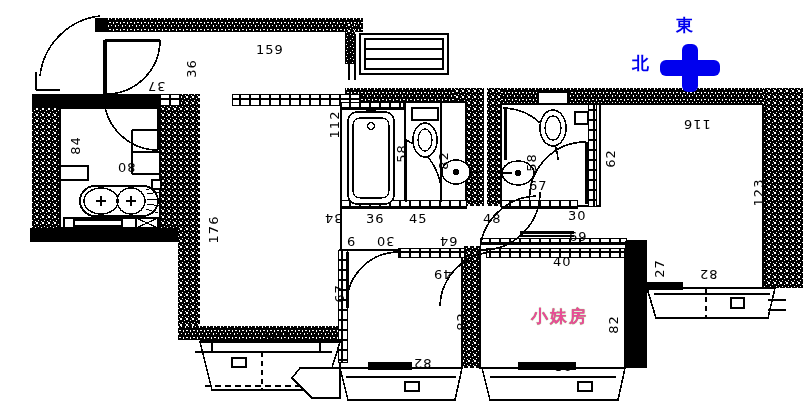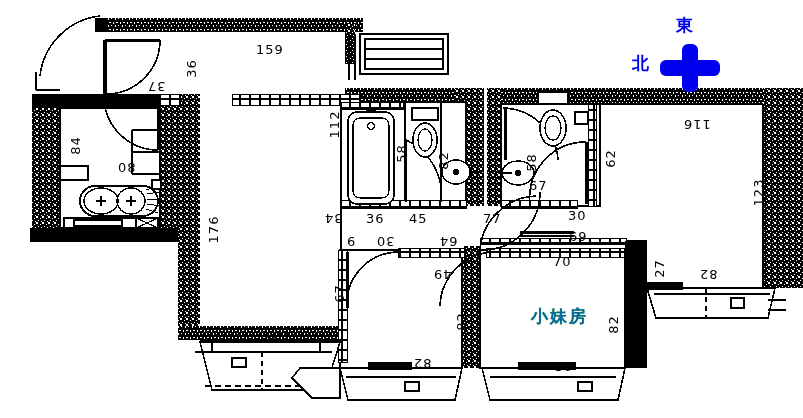--- a/index.html
+++ b/index.html
@@ -2,21 +2,21 @@
 <html><head>
 <meta charset="utf-8">
 <style>
   html,body{margin:0;padding:0;background:#ffffff;}
   body{font-family:"DejaVu Sans",sans-serif;}
   #plan{position:relative;width:803px;height:418px;background:#fff;overflow:hidden;}
   #plan svg{position:absolute;left:0;top:0;}
   .dim{position:absolute;font-family:"DejaVu Sans",sans-serif;font-size:13px;color:#000;
        letter-spacing:1px;white-space:nowrap;line-height:1;font-weight:500;}
   .roomlbl{position:absolute;font-family:"DejaVu Sans",sans-serif;font-size:17px;
-           color:#0369a1;font-weight:bold;letter-spacing:2px;white-space:nowrap;
+           color:#ec4899;font-weight:bold;letter-spacing:2px;white-space:nowrap;
            text-shadow:0 0 1px #5fa832;}
   .compass{position:absolute;}
   .cglyph{position:absolute;color:#0000ee;font-weight:bold;font-size:17px;
           font-family:"DejaVu Sans",sans-serif;}
 </style>
 </head>
 <body>
 
 <div id="plan">
 
@@ -287,27 +287,27 @@
       <div class="dim" style="left: 66px; top: 139px; transform: rotate(270deg);">84</div>
       <div class="dim" style="left: 117px; top: 161px; transform: rotate(180deg);">80</div>
       <div class="dim" style="left: 200px; top: 223px; transform: rotate(270deg);">176</div>
       <div class="dim" style="left: 263px; top: 330px; transform: rotate(180deg);">105</div>
       <div class="dim" style="left: 321px; top: 118px; transform: rotate(270deg);">112</div>
       <div class="dim" style="left: 392px; top: 147px; transform: rotate(270deg);">58</div>
       <div class="dim" style="left: 434px; top: 154px; transform: rotate(270deg);">82</div>
       <div class="dim" style="left: 324px; top: 212px; transform: rotate(180deg);">34</div>
       <div class="dim" style="left: 366px; top: 212px;">36</div>
       <div class="dim" style="left: 409px; top: 212px;">45</div>
-      <div class="dim" style="left: 483px; top: 212px;">77</div>
+      <div class="dim" style="left: 483px; top: 212px;">48</div>
       <div class="dim" style="left: 522px; top: 156px; transform: rotate(270deg);">58</div>
       <div class="dim" style="left: 529px; top: 179px;">67</div>
       <div class="dim" style="left: 601px; top: 152px; transform: rotate(270deg);">62</div>
       <div class="dim" style="left: 568px; top: 209px;">30</div>
       <div class="dim" style="left: 569px; top: 230px;">69</div>
-      <div class="dim" style="left: 553px; top: 255px;">70</div>
+      <div class="dim" style="left: 553px; top: 255px;">40</div>
       <div class="dim" style="left: 683px; top: 118px; transform: rotate(180deg);">116</div>
       <div class="dim" style="left: 745px; top: 186px; transform: rotate(270deg);">123</div>
       <div class="dim" style="left: 650px; top: 262px; transform: rotate(270deg);">27</div>
       <div class="dim" style="left: 699px; top: 268px; transform: rotate(180deg);">82</div>
       <div class="dim" style="left: 346px; top: 235px; transform: rotate(180deg);">9</div>
       <div class="dim" style="left: 376px; top: 235px; transform: rotate(180deg);">30</div>
       <div class="dim" style="left: 439px; top: 235px; transform: rotate(180deg);">64</div>
       <div class="dim" style="left: 433px; top: 268px; transform: rotate(180deg);">49</div>
       <div class="dim" style="left: 330px; top: 287px; transform: rotate(270deg);">67</div>
       <div class="dim" style="left: 452px; top: 315px; transform: rotate(270deg);">82</div>

